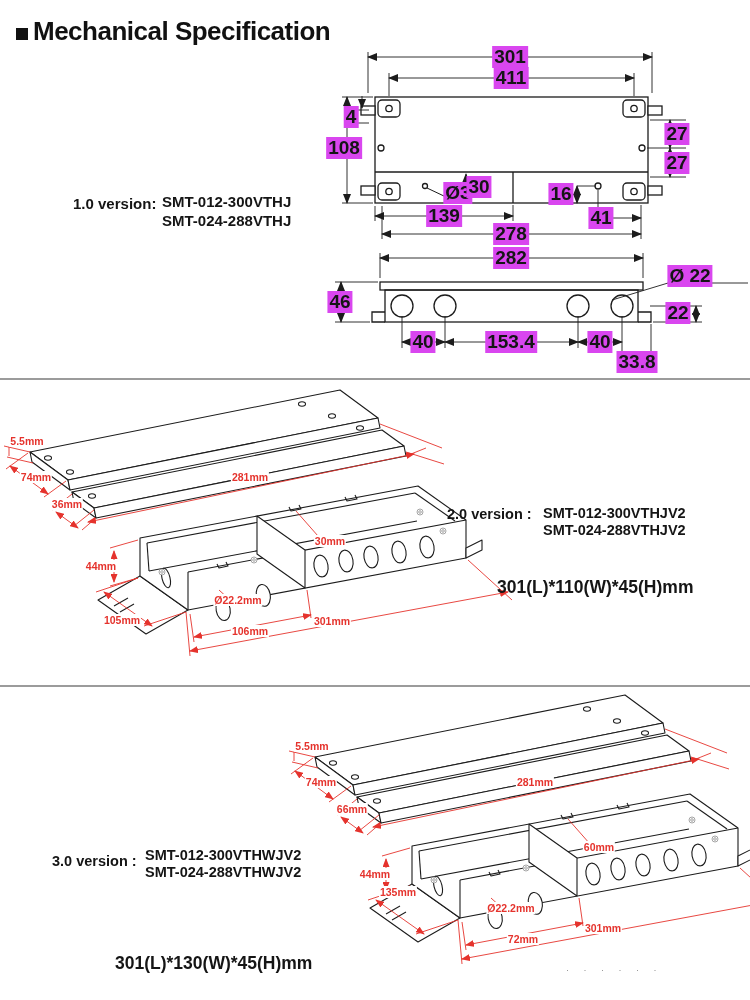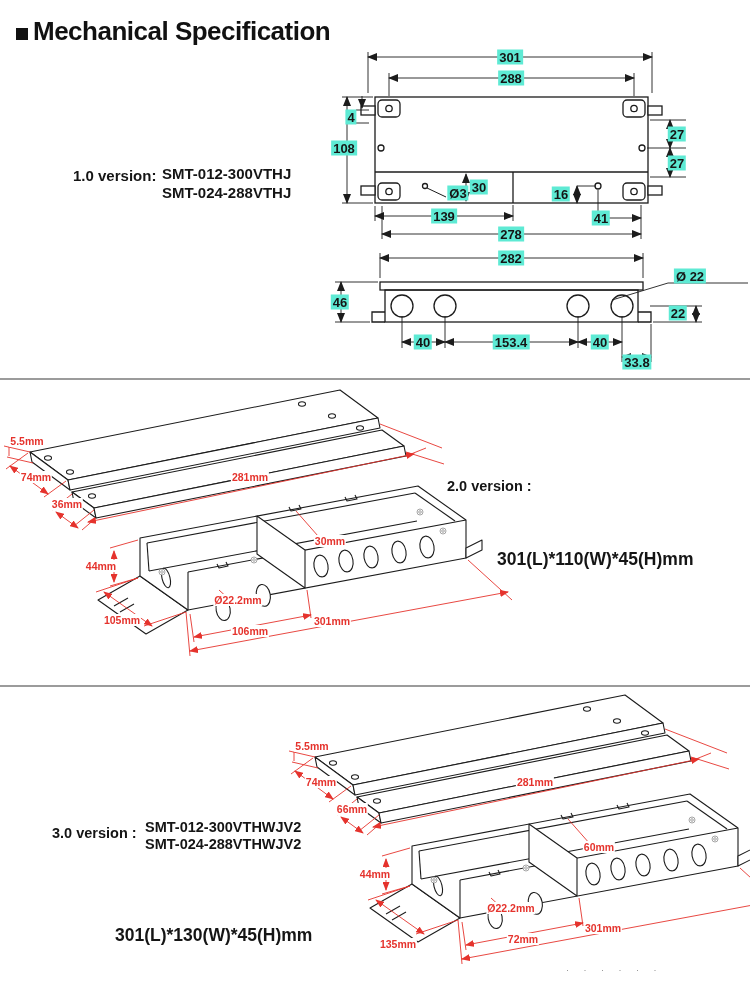--- a/index.html
+++ b/index.html
@@ -3,30 +3,30 @@
 <meta charset="utf-8">
 <style>
   html,body{margin:0;padding:0;background:#fff;}
   #page{position:relative;width:750px;height:1000px;background:#fff;overflow:hidden;
         font-family:"Liberation Sans",sans-serif;}
   .title-row{position:absolute;left:16px;top:16px;display:flex;align-items:center;z-index:4;}
   .sq{width:12px;height:12px;background:#111;display:inline-block;margin-right:5px;margin-top:4px;}
   .title-text{font-size:26px;font-weight:bold;color:#111;letter-spacing:-0.5px;}
   svg.draw{position:absolute;left:0;top:0;z-index:1;}
   .hr{position:absolute;left:0;width:750px;height:2px;background:#9b9b9b;z-index:2;}
-  .txt{position:absolute;font-weight:bold;color:#151515;white-space:nowrap;z-index:3;}
+  .txt{position:absolute;font-weight:bold;color:#151515;white-space:nowrap;z-index:3;margin-top:28px;}
   .t15{font-size:15px;}
   .t14{font-size:14.5px;}
   .t19{font-size:19px;}
   .t18{font-size:17.5px;}
   .models{line-height:19px;}
   .models2{line-height:17px;}
   .models span{display:block;}
-  .dl{position:absolute;transform:translate(-50%,-50%);font-weight:bold;font-size:13px;
-      color:#151515;background:#5eead4;padding:0 2px;white-space:nowrap;z-index:3;}
+  .dl{position:absolute;transform:translate(-50%,-50%);font-weight:bold;font-size:19px;
+      color:#151515;background:#d946ef;padding:0 2px;white-space:nowrap;z-index:3;}
   .dr{position:absolute;transform:translate(-50%,-50%);font-weight:bold;font-size:10.5px;
       color:#e5332d;background:#fff;padding:0 1px;white-space:nowrap;z-index:3;}
   .marks{position:absolute;color:#8a8a8a;font-size:9px;letter-spacing:6px;z-index:2;}
 </style>
 </head>
 <body>
 
 <div id="page">
 
   <div class="title-row">
@@ -241,21 +241,21 @@
     </g>
   </svg>
 
   <span class="txt t15" style="left:73px;top:167px">1.0 version:</span>
   <div class="txt t15 models" style="left:162px;top:164px">
     <span>SMT-012-300VTHJ</span>
     <span>SMT-024-288VTHJ</span>
   </div>
 
   <span class="dl" style="left:510px;top:57px">301</span>
-  <span class="dl" style="left:511px;top:78px">288</span>
+  <span class="dl" style="left:511px;top:78px">411</span>
   <span class="dl" style="left:344px;top:148px">108</span>
   <span class="dl" style="left:351px;top:117px">4</span>
   <span class="dl" style="left:677px;top:134px">27</span>
   <span class="dl" style="left:677px;top:163px">27</span>
   <span class="dl" style="left:458px;top:193px">Ø3</span>
   <span class="dl" style="left:479px;top:187px">30</span>
   <span class="dl" style="left:561px;top:194px">16</span>
   <span class="dl" style="left:444px;top:216px">139</span>
   <span class="dl" style="left:601px;top:218px">41</span>
   <span class="dl" style="left:511px;top:234px">278</span>
@@ -263,20 +263,24 @@
   <span class="dl" style="left:511px;top:258px">282</span>
   <span class="dl" style="left:340px;top:302px">46</span>
   <span class="dl" style="left:690px;top:276px">Ø 22</span>
   <span class="dl" style="left:678px;top:313px">22</span>
   <span class="dl" style="left:423px;top:342px">40</span>
   <span class="dl" style="left:511px;top:342px">153.4</span>
   <span class="dl" style="left:600px;top:342px">40</span>
   <span class="dl" style="left:637px;top:362px">33.8</span>
 
   <span class="txt t14" style="left:447px;top:478px">2.0 version :</span>
+  <div class="txt t14 models models2" style="left:543px;top:477px">
+    <span>SMT-012-300VTHJV2</span>
+    <span>SMT-024-288VTHJV2</span>
+  </div>
   <span class="txt t18" style="left:497px;top:549px">301(L)*110(W)*45(H)mm</span>
 
   <span class="dr" style="left:27px;top:441px">5.5mm</span>
   <span class="dr" style="left:36px;top:477px">74mm</span>
   <span class="dr" style="left:67px;top:504px">36mm</span>
   <span class="dr" style="left:250px;top:477px">281mm</span>
   <span class="dr" style="left:330px;top:541px">30mm</span>
   <span class="dr" style="left:101px;top:566px">44mm</span>
   <span class="dr" style="left:122px;top:620px">105mm</span>
   <span class="dr" style="left:238px;top:600px">Ø22.2mm</span>
@@ -289,19 +293,19 @@
     <span>SMT-024-288VTHWJV2</span>
   </div>
   <span class="txt t18" style="left:115px;top:925px">301(L)*130(W)*45(H)mm</span>
 
   <span class="dr" style="left:312px;top:746px">5.5mm</span>
   <span class="dr" style="left:321px;top:782px">74mm</span>
   <span class="dr" style="left:352px;top:809px">66mm</span>
   <span class="dr" style="left:535px;top:782px">281mm</span>
   <span class="dr" style="left:599px;top:847px">60mm</span>
   <span class="dr" style="left:375px;top:874px">44mm</span>
-  <span class="dr" style="left:398px;top:944px">135mm</span>
+  <span class="dr" style="left:398px;top:892px">135mm</span>
   <span class="dr" style="left:511px;top:908px">Ø22.2mm</span>
   <span class="dr" style="left:523px;top:939px">72mm</span>
   <span class="dr" style="left:603px;top:928px">301mm</span>
 
   <span class="marks" style="left:566px;top:965px">· ·    · ·    · ·</span>
 </div>
 
 </body></html>

